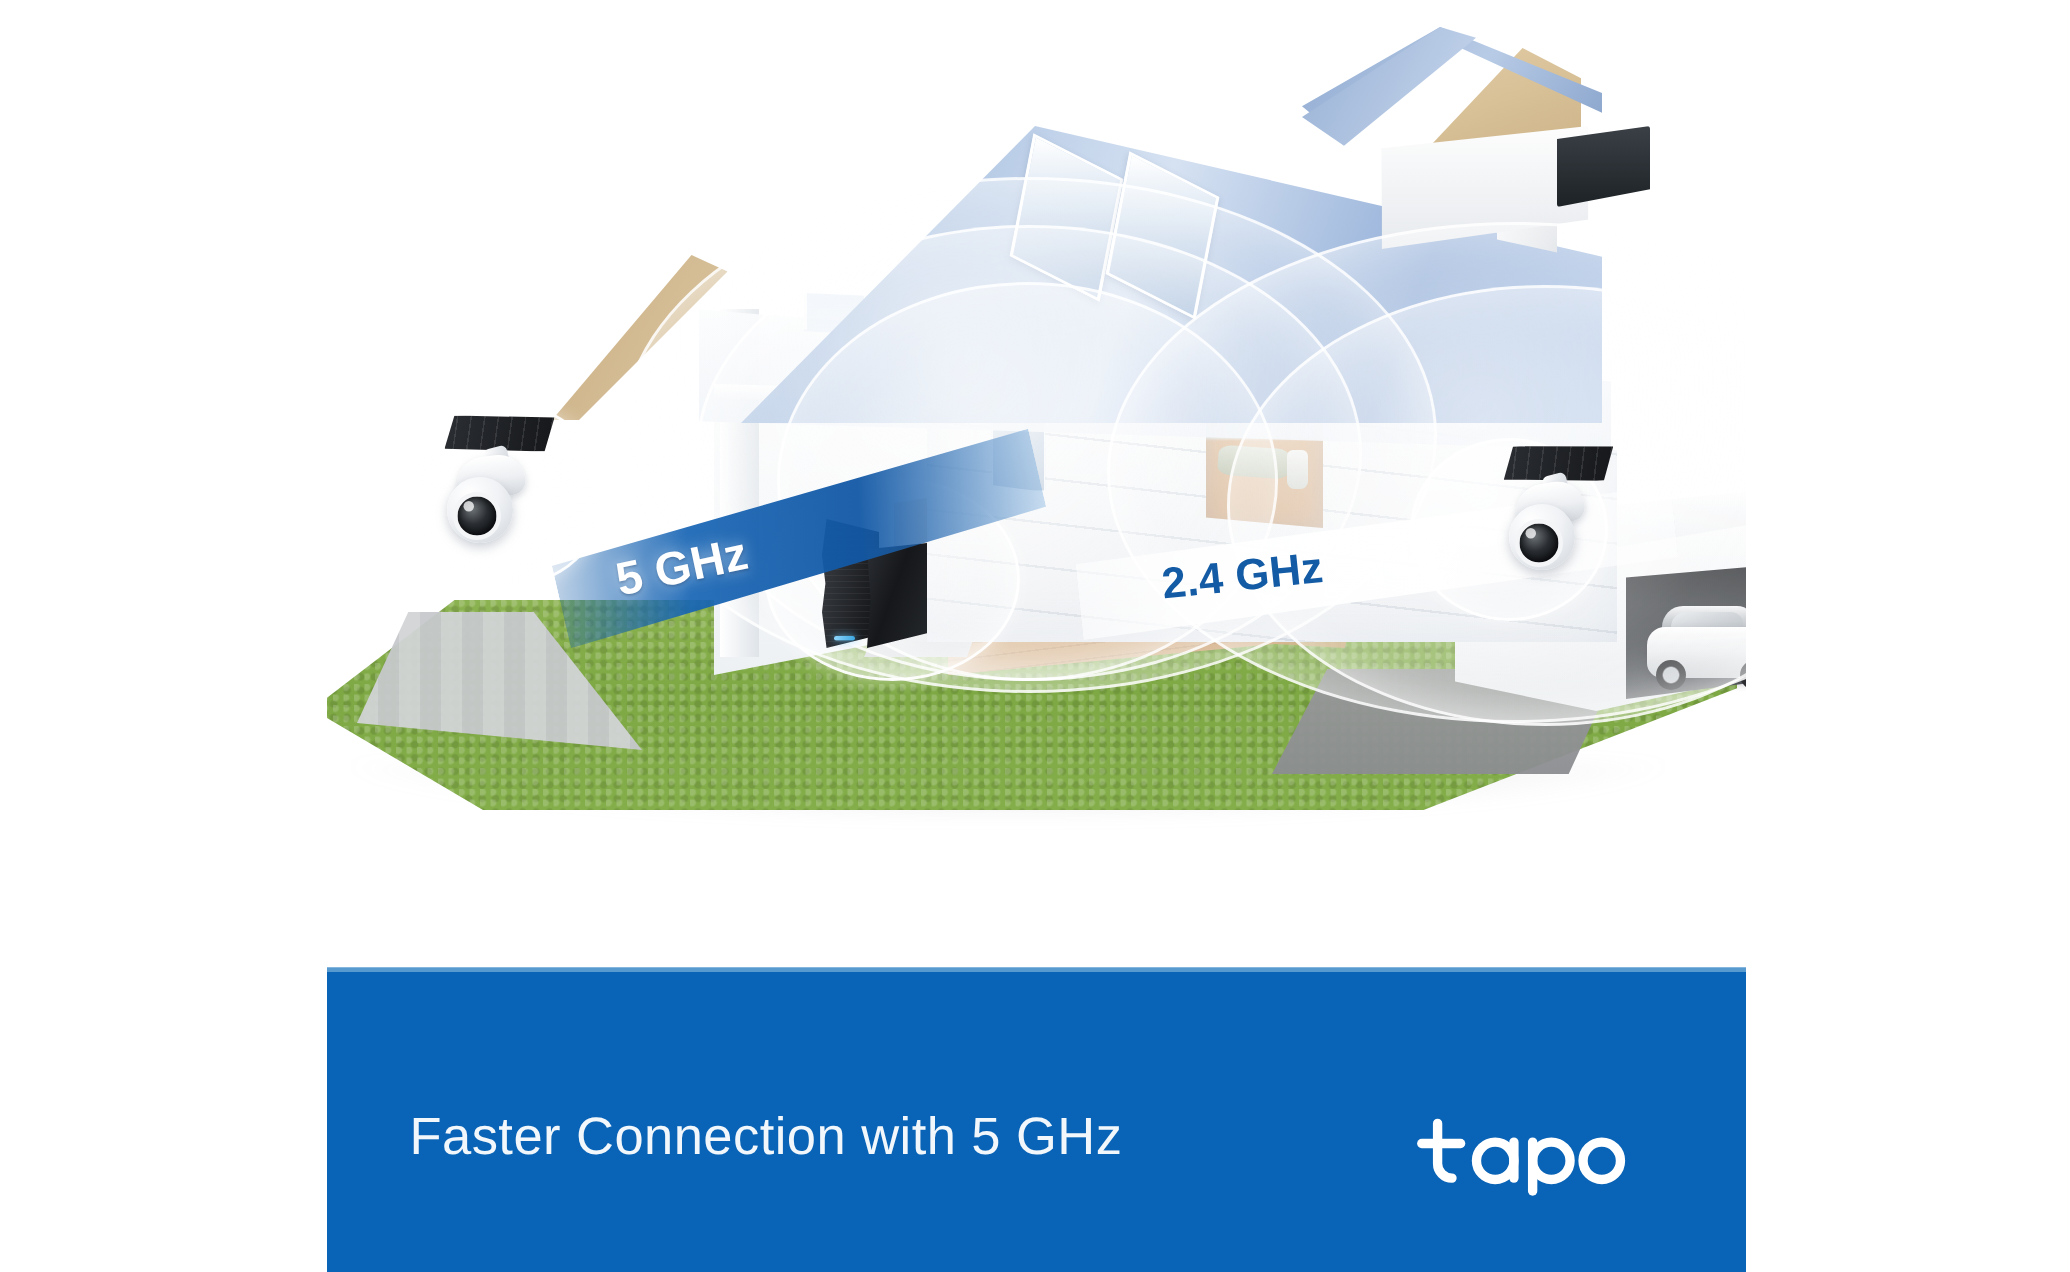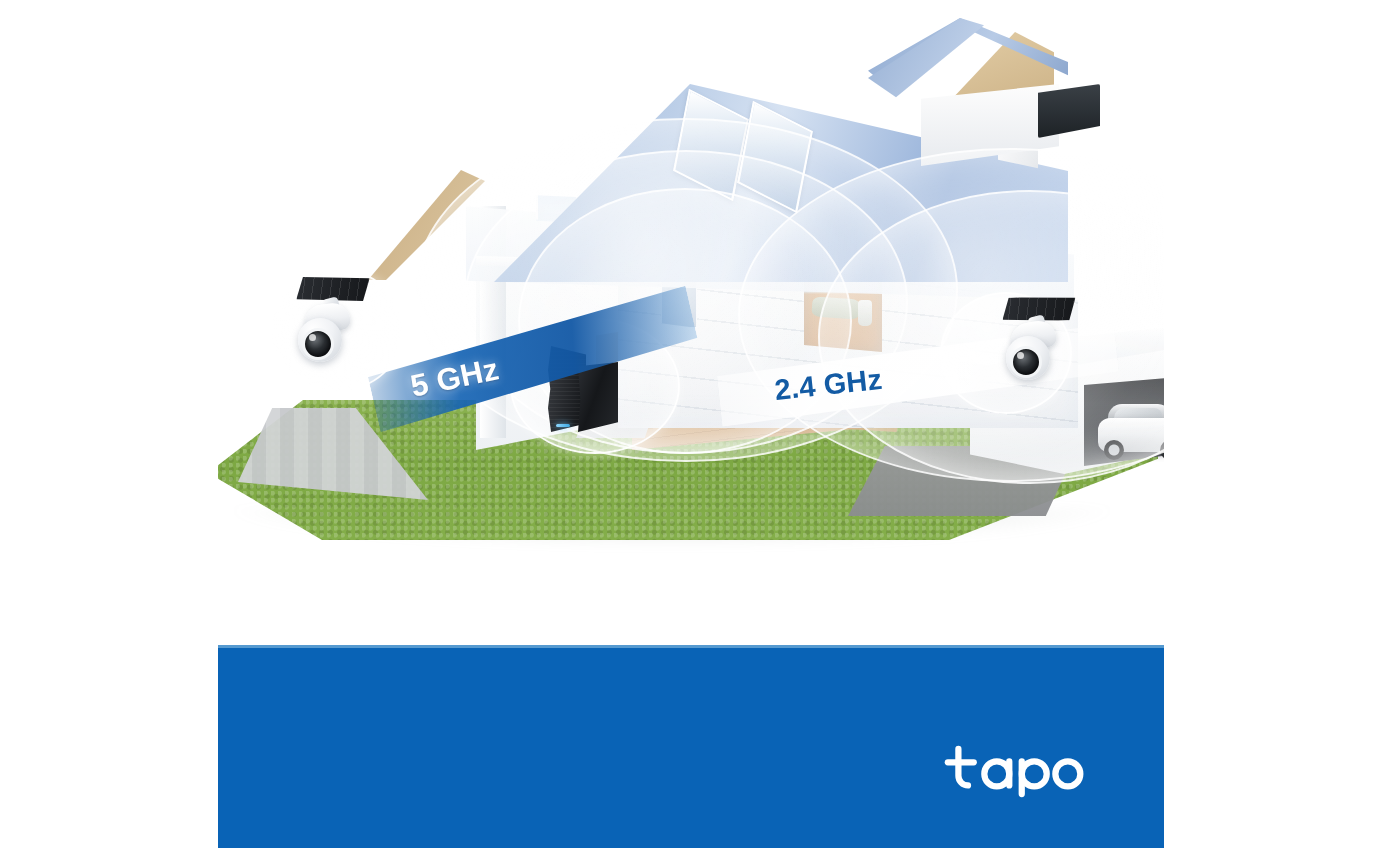--- a/index.html
+++ b/index.html
@@ -693,20 +693,21 @@
         <div class="cam-solar"></div>
         <div class="cam-arm"></div>
         <div class="cam-mount"></div>
         <div class="cam-head"></div>
         <div class="cam-lens"></div>
       </div>
     </div>
 
     <div class="footer">
       <div class="footer-top-line"></div>
+      <div class="footer-title">Faster Connection with 5 GHz</div>
       <div class="tapo-logo">
         <svg viewBox="0 0 300 112" width="144" height="56" aria-hidden="true">
           <g fill="none" stroke="#ffffff" stroke-width="13" stroke-linecap="round">
 
             <path d="M30 10 L30 66 a20 20 0 0 0 20 20"></path>
             <path d="M8 38 L62 38"></path>
 
             <circle cx="110" cy="62" r="26"></circle>
             <path d="M136 36 L136 86"></path>
 

